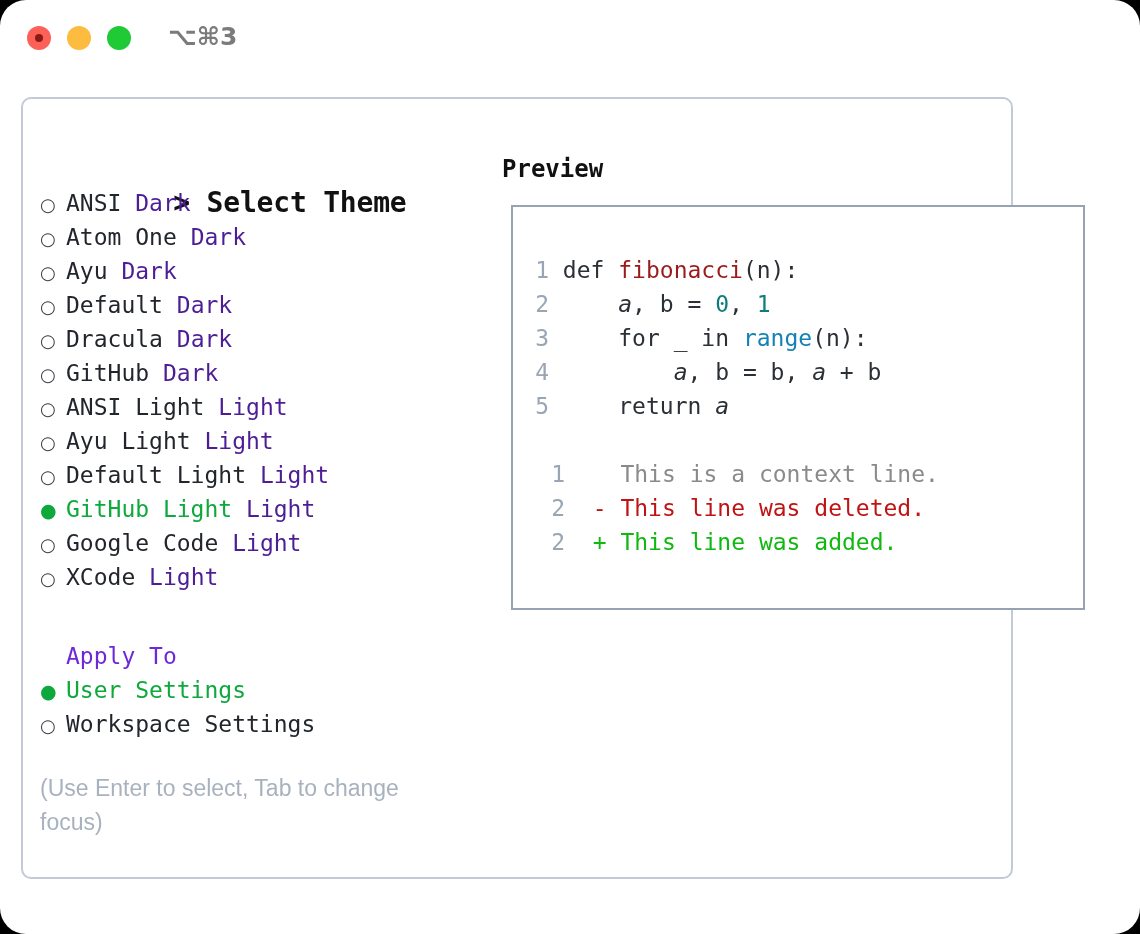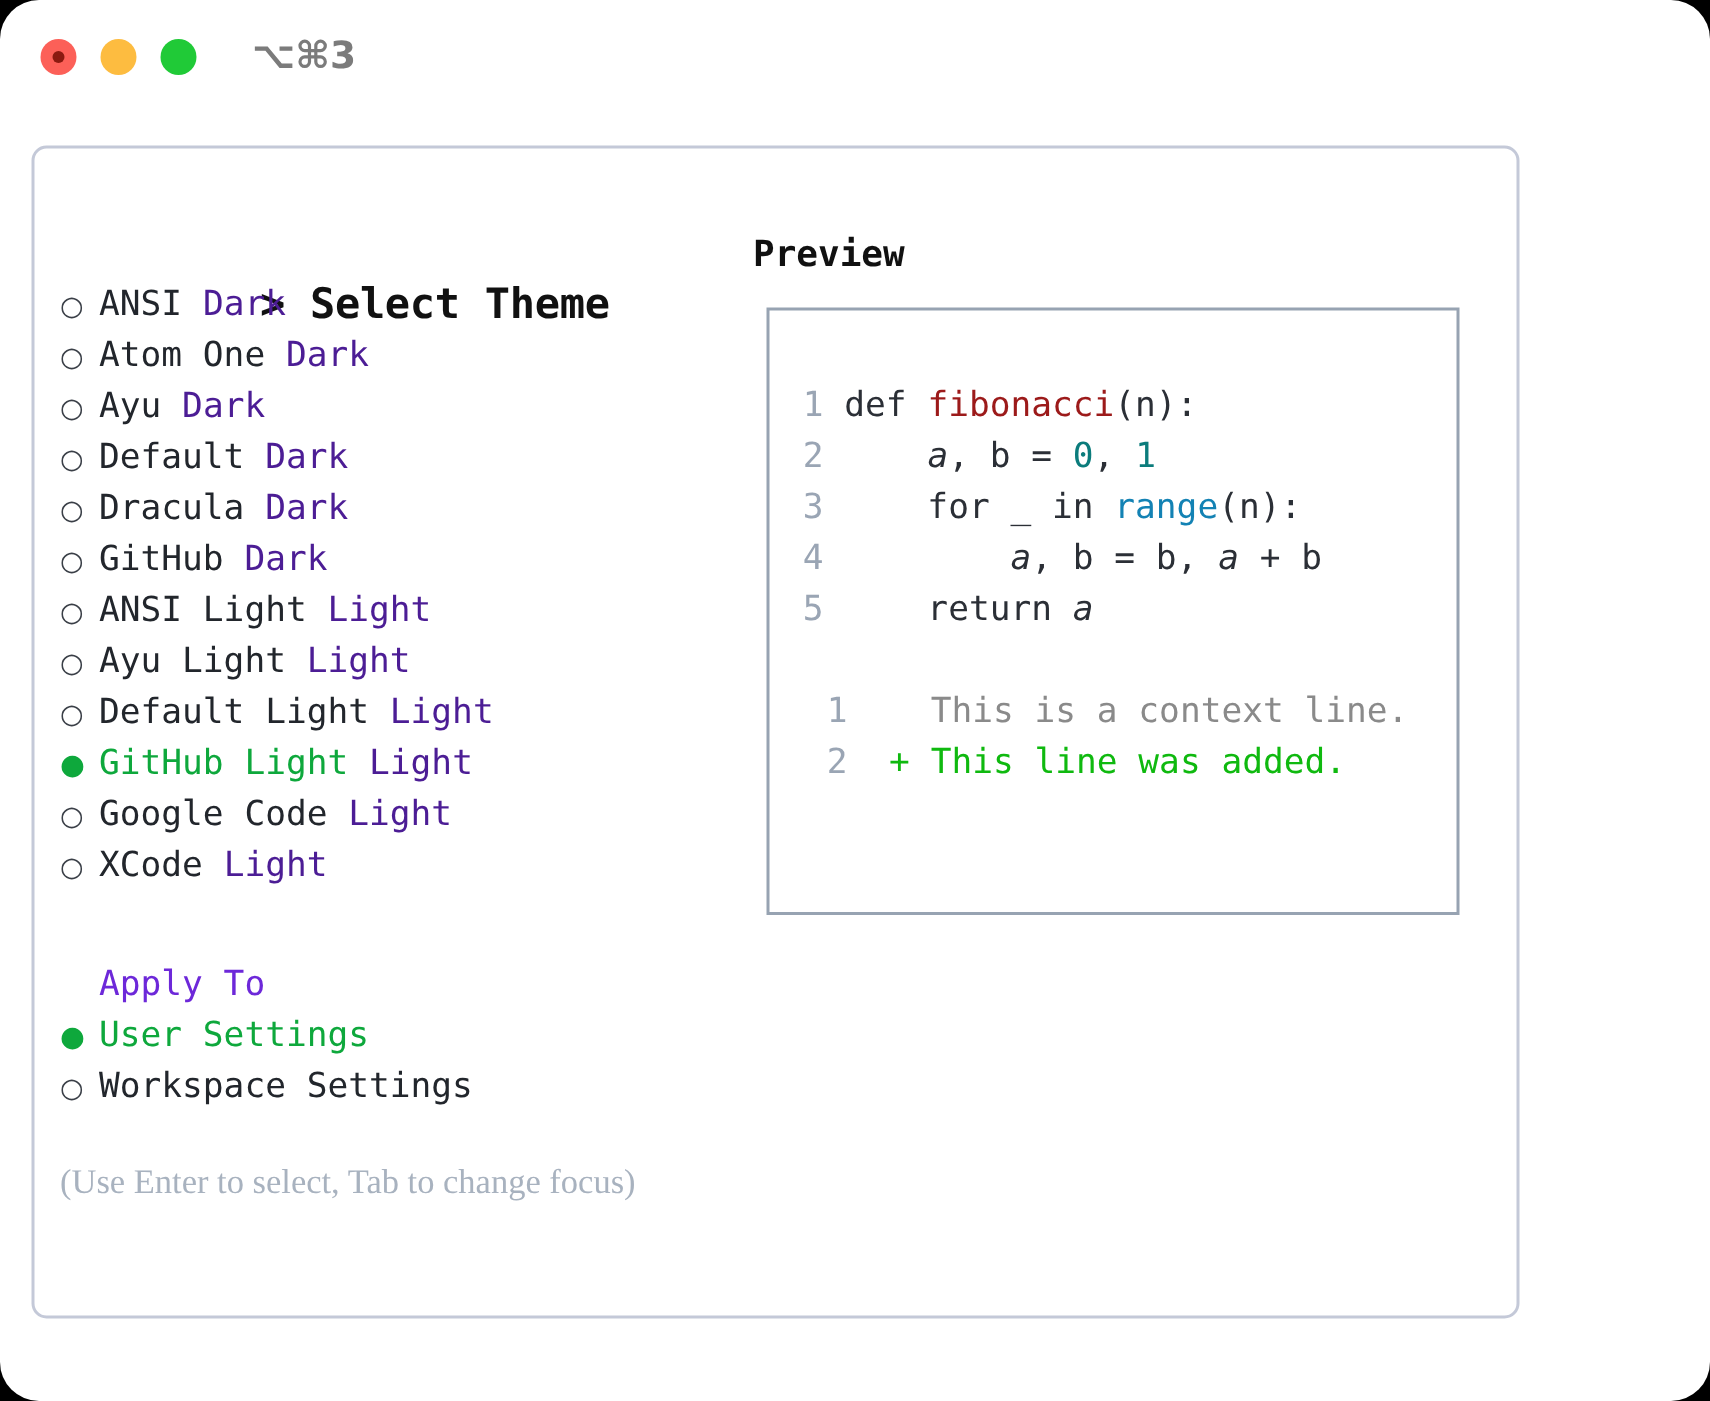--- a/index.html
+++ b/index.html
@@ -118,21 +118,21 @@
     padding-left: 26px;
   }
 
   #hint {
     margin-top: 30px;
     color: #a8b2bf;
     font-size: 23px;
     line-height: 34px;
     width: 410px;
     white-space: normal;
-    font-family: Liberation Serif, serif;
+    font-family: Liberation Sans, sans-serif;
   }
 
   
   #right-col {
     position: absolute;
     left: 479px;
     top: 53px;
     width: 500px;
   }
   #preview-title {
@@ -140,21 +140,21 @@
     font-weight: 700;
     color: #111111;
     line-height: 34px;
     white-space: pre;
   }
 
   #preview-box {
     position: absolute;
     left: 9px;
     top: 53px;
-    width: 462px;
+    width: 574px;
     height: 405px;
     border: 2px solid #97a3b2;
     box-sizing: border-box;
     background: #ffffff;
   }
 
   .code-area {
     position: absolute;
     left: 12px;
     top: 46px;
@@ -241,19 +241,20 @@
       <div id="preview-box">
         <div class="code-area" id="code-area">
             <div class="code-line"><span class="ln">1</span> <span class="code-txt">def </span><span class="tok-fn">fibonacci</span><span class="code-txt">(n):</span></div>
             <div class="code-line"><span class="ln">2</span> <span class="code-txt">    </span><span class="code-txt tok-var">a</span><span class="code-txt">, b = </span><span class="tok-num">0</span><span class="code-txt">, </span><span class="tok-num">1</span></div>
             <div class="code-line"><span class="ln">3</span> <span class="code-txt">    for _ in </span><span class="tok-call">range</span><span class="code-txt">(n):</span></div>
             <div class="code-line"><span class="ln">4</span> <span class="code-txt">        </span><span class="code-txt tok-var">a</span><span class="code-txt">, b = b, </span><span class="code-txt tok-var">a</span><span class="code-txt"> + b</span></div>
             <div class="code-line"><span class="ln">5</span> <span class="code-txt">    return </span><span class="code-txt tok-var">a</span></div>
           </div>
         <div class="diff-area" id="diff-area">
             <div class="code-line"><span class="ln">1</span>  <span class="diff-ctx"> </span> <span class="diff-ctx">This is a context line.</span></div>
+            <div class="code-line"><span class="ln">2</span>  <span class="diff-del">-</span> <span class="diff-del">This line was deleted.</span></div>
             <div class="code-line"><span class="ln">2</span>  <span class="diff-add">+</span> <span class="diff-add">This line was added.</span></div>
           </div>
       </div>
     </div>
 
   </div>
 </div>
 
 </body></html>

